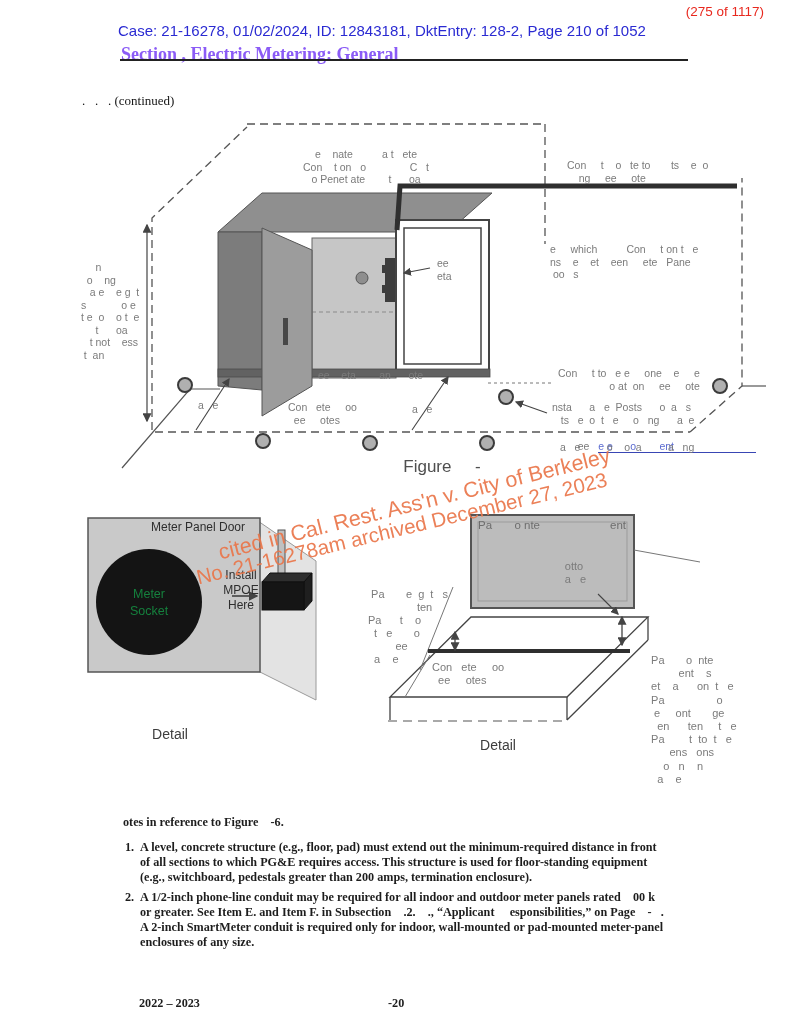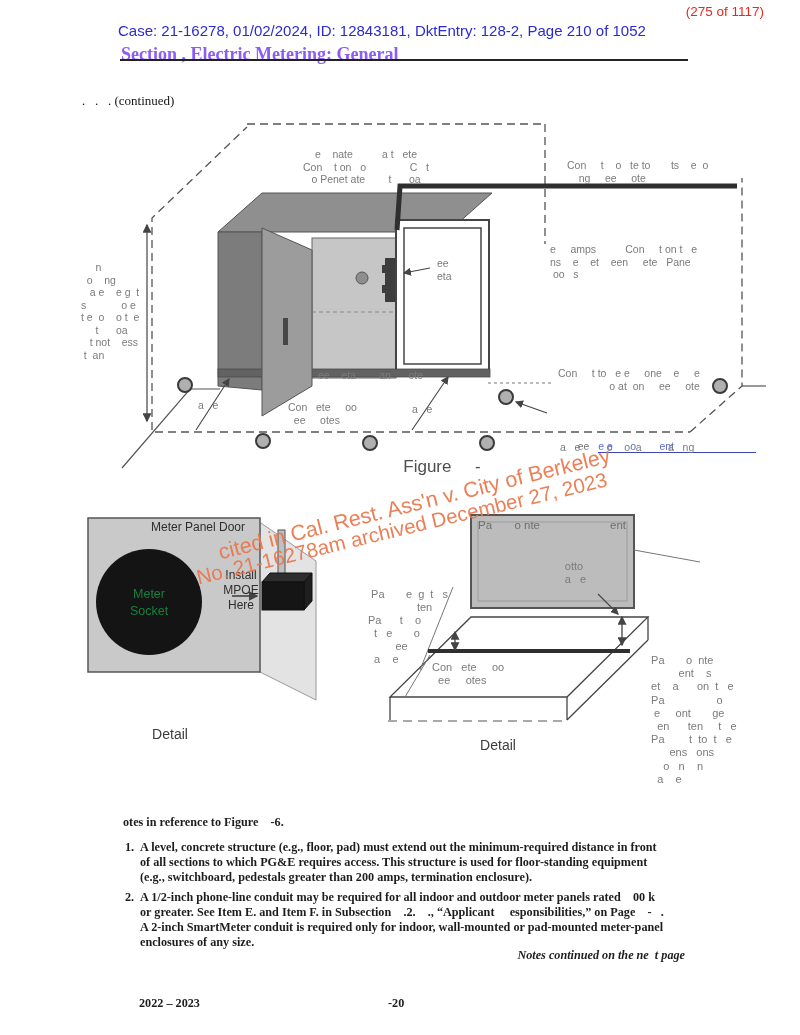--- a/index.html
+++ b/index.html
@@ -112,40 +112,42 @@
     <line x1="622" y1="617" x2="622" y2="645" stroke="#333" stroke-width="1.2" marker-start="url(#ah)" marker-end="url(#ah)"></line>
     <line x1="598" y1="594" x2="618" y2="614" stroke="#444" stroke-width="1.1" marker-end="url(#ah)"></line>
     <path d="M634,550 L700,562" stroke="#777" stroke-width="1" fill="none"></path>
   </svg>
 
   <div class="lbl ctr" style="left:248px;top:148px;width:236px;">e    nate          a t   ete
 Con    t on   o               C   t
 o Penet ate        t      oa</div>
   <div class="lbl" style="left:567px;top:159px;">Con     t    o   te to       ts    e  o
     ng     ee     ote</div>
-  <div class="lbl" style="left:550px;top:243px;">e     amps          Con     t on t   e
+  <div class="lbl" style="left:550px;top:243px;">e     which          Con     t on t   e
 ns    e    et    een     ete   Pane
  oo   s</div>
   <div class="lbl" style="left:78px;top:261px;">      n
    o    ng
     a e    e g  t
  s            o e
  t e  o    o t  e
       t      oa
     t not    ess
   t  an</div>
   <div class="lbl" style="left:437px;top:257px;">ee
 eta</div>
   <div class="lbl" style="left:318px;top:369px;">ee    eta        an      ote</div>
   <div class="lbl" style="left:198px;top:399px;">a   e</div>
   <div class="lbl" style="left:288px;top:401px;">Con   ete     oo
   ee     otes</div>
   <div class="lbl" style="left:412px;top:403px;">a   e</div>
   <div class="lbl" style="left:558px;top:367px;text-align:right;">Con     t to   e e     one    e     e
  o at  on     ee     ote</div>
+  <div class="lbl" style="left:552px;top:401px;">nsta      a   e  Posts      o  a   s
+   ts   e  o  t   e     o   ng      a  e</div>
   <div class="lbl" style="left:566px;top:427px;">
     <span>ee</span>   <span class="doclink">e e      o        ent</span>
   </div>
   <div class="lbl" style="left:560px;top:441px;">a   e         o    o  a         a   ng</div>
 
   <div class="cap ctr" style="left:0;top:457px;width:800px;">Figure     -</div>
 
   <div class="lbl dk ctr" style="left:88px;top:521px;width:172px;font-size:12px;">Meter Panel Door</div>
   <div class="lbl wt ctr" style="left:96px;top:586px;width:106px;font-size:12.5px;line-height:17px;">Meter
 Socket</div>
@@ -186,18 +188,17 @@
   <div class="note" style="left:123px;top:815px;">otes in reference to Figure    -6.</div>
   <div class="note" style="left:125px;top:840px;">1.</div>
   <div class="note" style="left:140px;top:840px;">A level, concrete structure (e.g., floor, pad) must extend out the minimum-required distance in front
 of all sections to which PG&amp;E requires access. This structure is used for floor-standing equipment
 (e.g., switchboard, pedestals greater than 200 amps, termination enclosure).</div>
   <div class="note" style="left:125px;top:890px;">2.</div>
   <div class="note" style="left:140px;top:890px;">A 1/2-inch phone-line conduit may be required for all indoor and outdoor meter panels rated    00 k
 or greater. See Item E. and Item F. in Subsection    .2.    ., “Applicant     esponsibilities,” on Page    -   .
 A 2-inch SmartMeter conduit is required only for indoor, wall-mounted or pad-mounted meter-panel
 enclosures of any size.</div>
-  <div class="note noteitalic" style="left:405px;top:948px;width:280px;">Notes continued on the ne  t page</div>
 
   <div class="note" style="left:122px;top:996px;margin-left:17px;">2022 – 2023</div>
   <div class="note" style="left:388px;top:996px;font-weight:600;">-20</div>
 
 </div>
 
 </body></html>

